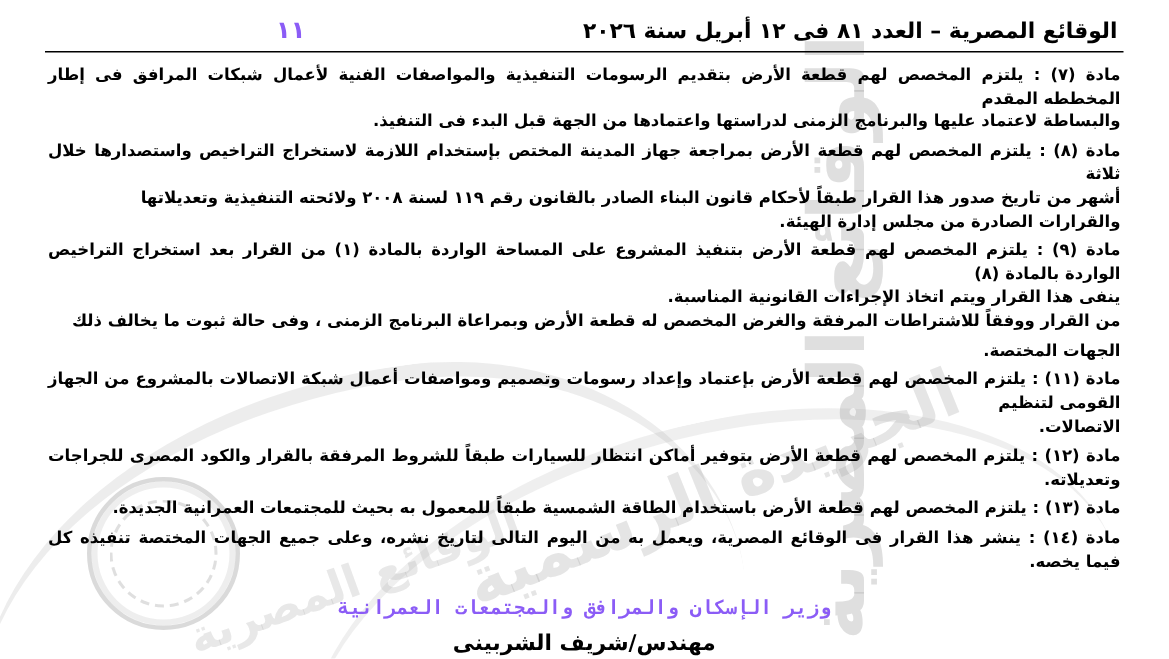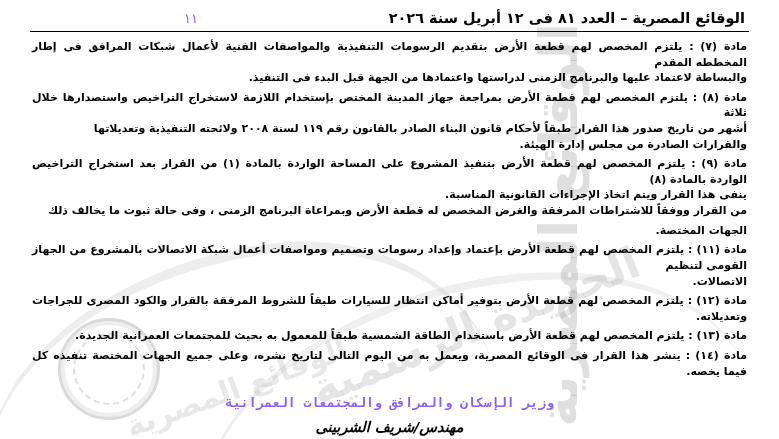--- a/index.html
+++ b/index.html
@@ -112,22 +112,22 @@
     direction: rtl;
   }
   .header-title {
     font-size: 14.5px;
     font-weight: bold;
     letter-spacing: 0.5px;
     color: #000;
     white-space: nowrap;
   }
   .page-number {
-    font-size: 13px;
-    font-weight: normal;
+    font-size: 16px;
+    font-weight: bold;
     color: #8b5cf6;
     margin-right: auto;
     padding-left: 150px;
   }
   .rule {
     margin: 5px 30px 0 30px;
     border-top: 1.6px solid #000;
   }
 
   .articles {
@@ -165,21 +165,20 @@
     letter-spacing: 0.5px;
     margin-bottom: 8px;
     color: #8b5cf6;
     font-family: Liberation Mono, monospace;
   }
   .sig-name {
     font-size: 14.5px;
     font-weight: bold;
     letter-spacing: 0.5px;
     color: #000;
-    font-style: italic;
   }
 </style>
 </head>
 <body>
 
 <div id="page">
 
   <div class="watermark-layer">
     <div class="wm-swoosh"></div>
     <div class="wm-swoosh2"></div>

